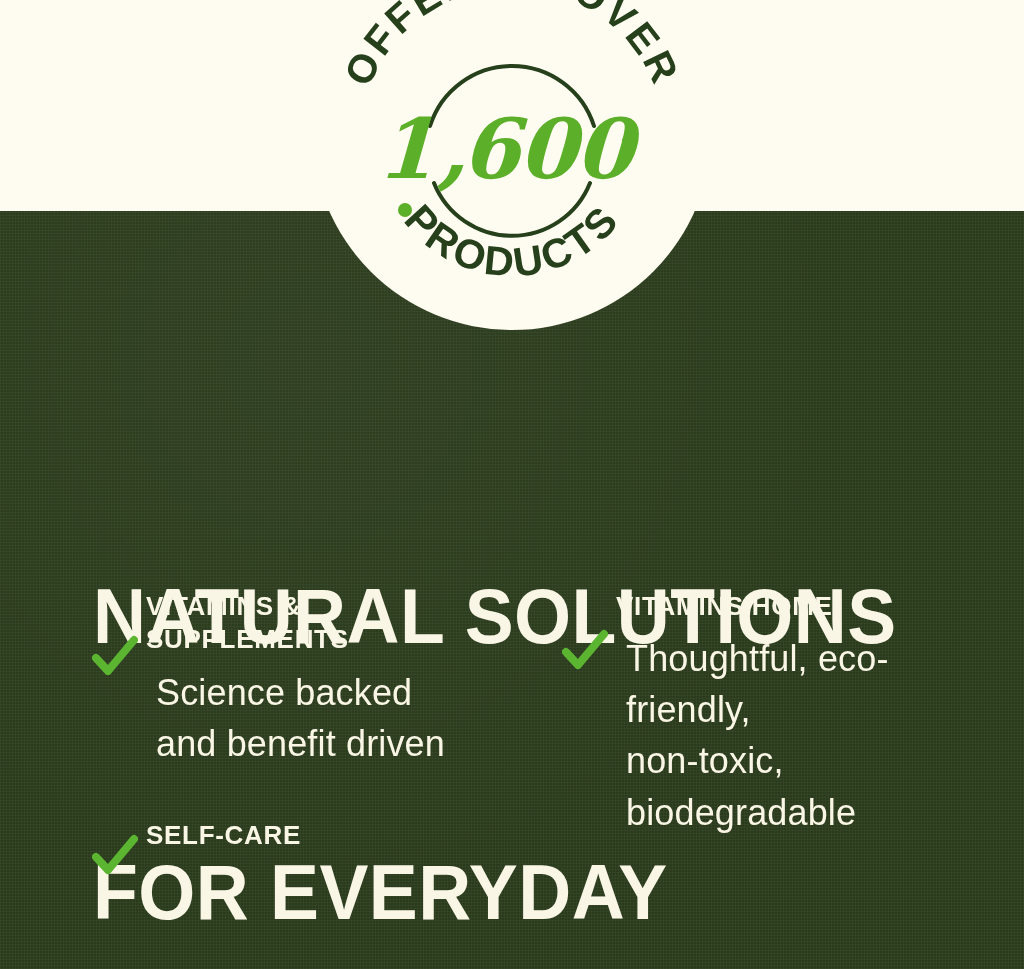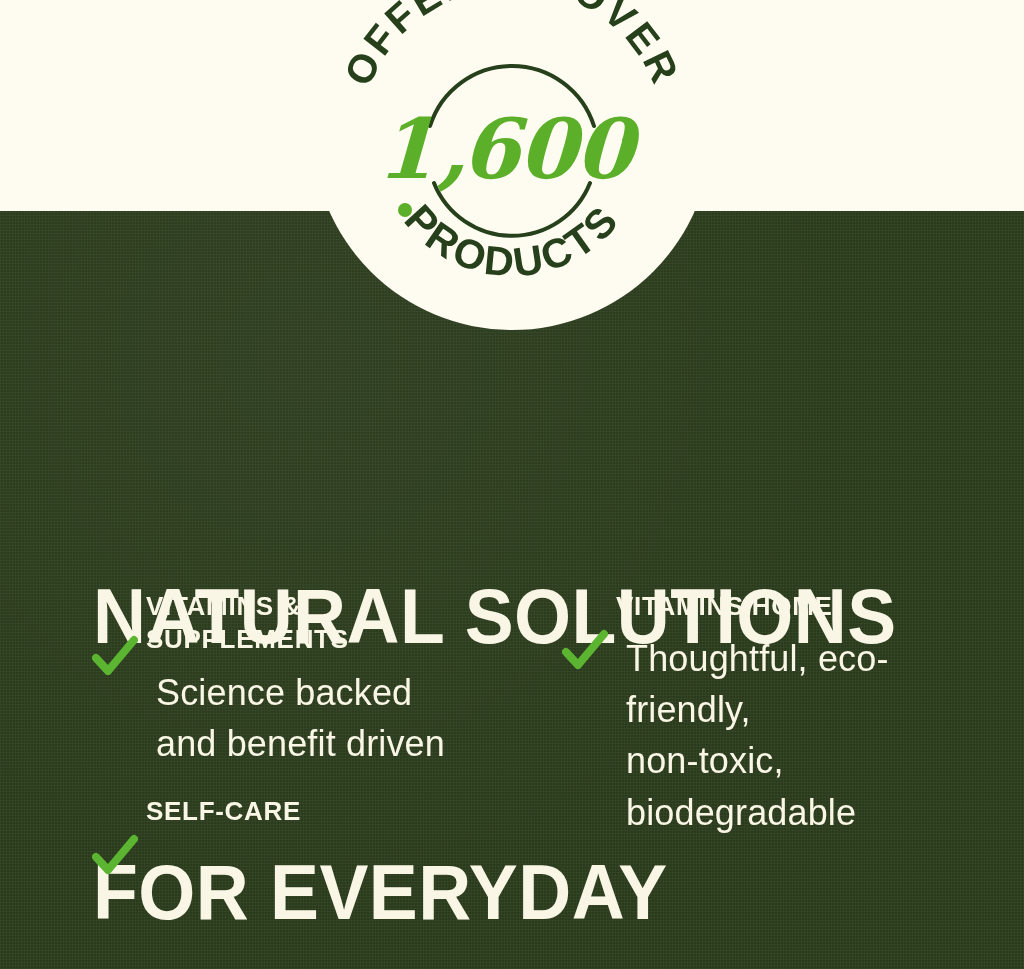--- a/index.html
+++ b/index.html
@@ -129,21 +129,21 @@
     grid-template-rows: 205px auto;
     column-gap: 10px;
     padding-left: 92px;
     box-sizing: border-box;
   }
   .feature {
     position: relative;
     display: flex;
     align-items: flex-start;
   }
-  .feature.row2 { align-items: flex-start; }
+  .feature.row2 { align-items: center; }
 
   .check {
     flex: 0 0 auto;
     width: 46px;
     height: 46px;
     margin-top: 46px;
     margin-right: 8px;
   }
   .feature.two-line-title .check { margin-top: 46px; }
   .feature.one-line-title .check { margin-top: 40px; }

